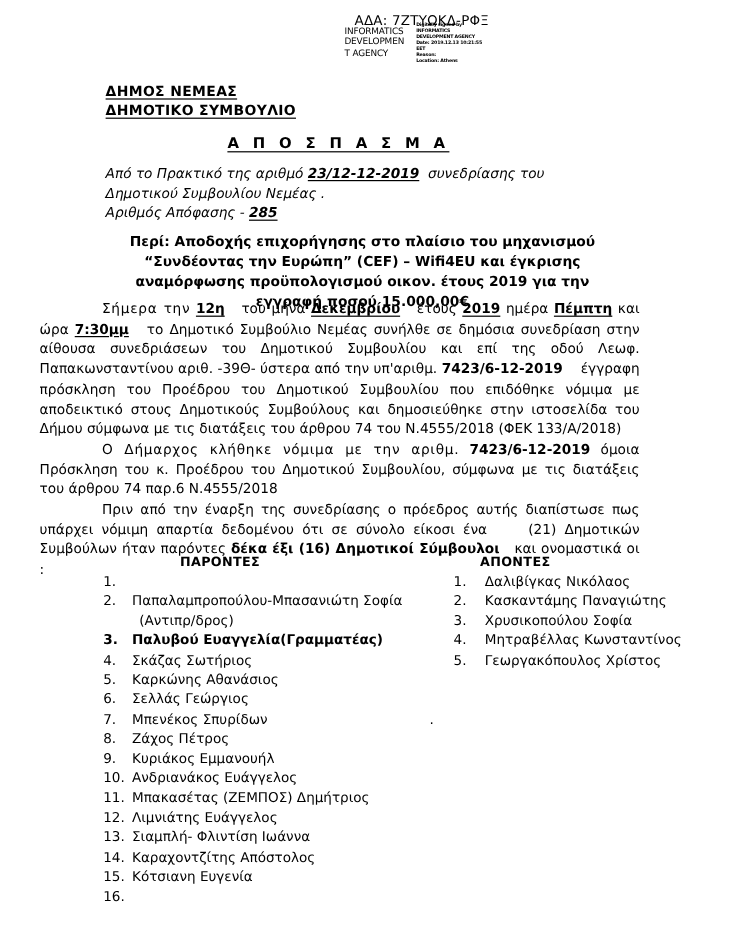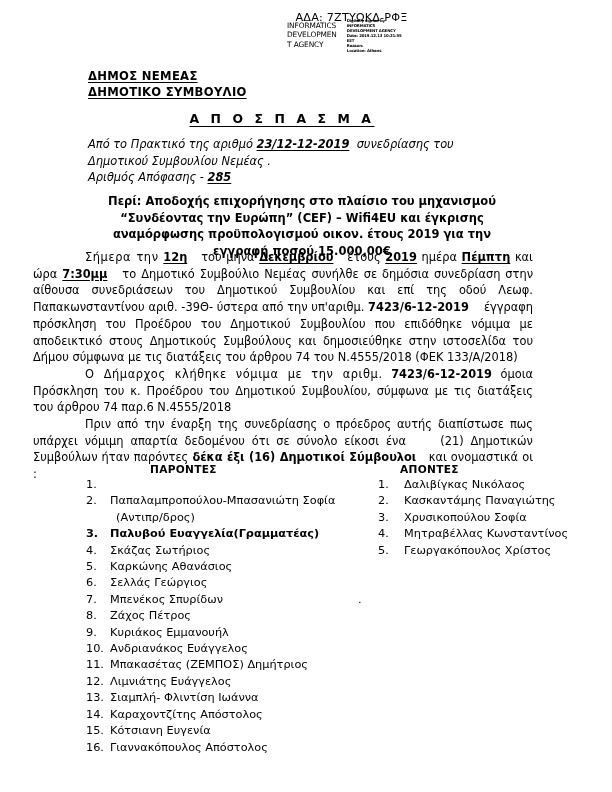--- a/index.html
+++ b/index.html
@@ -336,21 +336,20 @@
       <div class="row">
         <span class="num">14.</span>
         <span class="nm">Καραχοντζίτης Απόστολος</span>
       </div>
       <div class="row">
         <span class="num">15.</span>
         <span class="nm">Κότσιανη Ευγενία</span>
       </div>
       <div class="row">
         <span class="num">16.</span>
-        <span class="nm">Γιαννακόπουλος Απόστολος</span>
       </div>
     </div>
 
   <div class="list-right">
       <div class="row">
         <span class="num">1.</span>
         <span class="nm">Δαλιβίγκας Νικόλαος</span>
       </div>
       <div class="row">
         <span class="num">2.</span>

